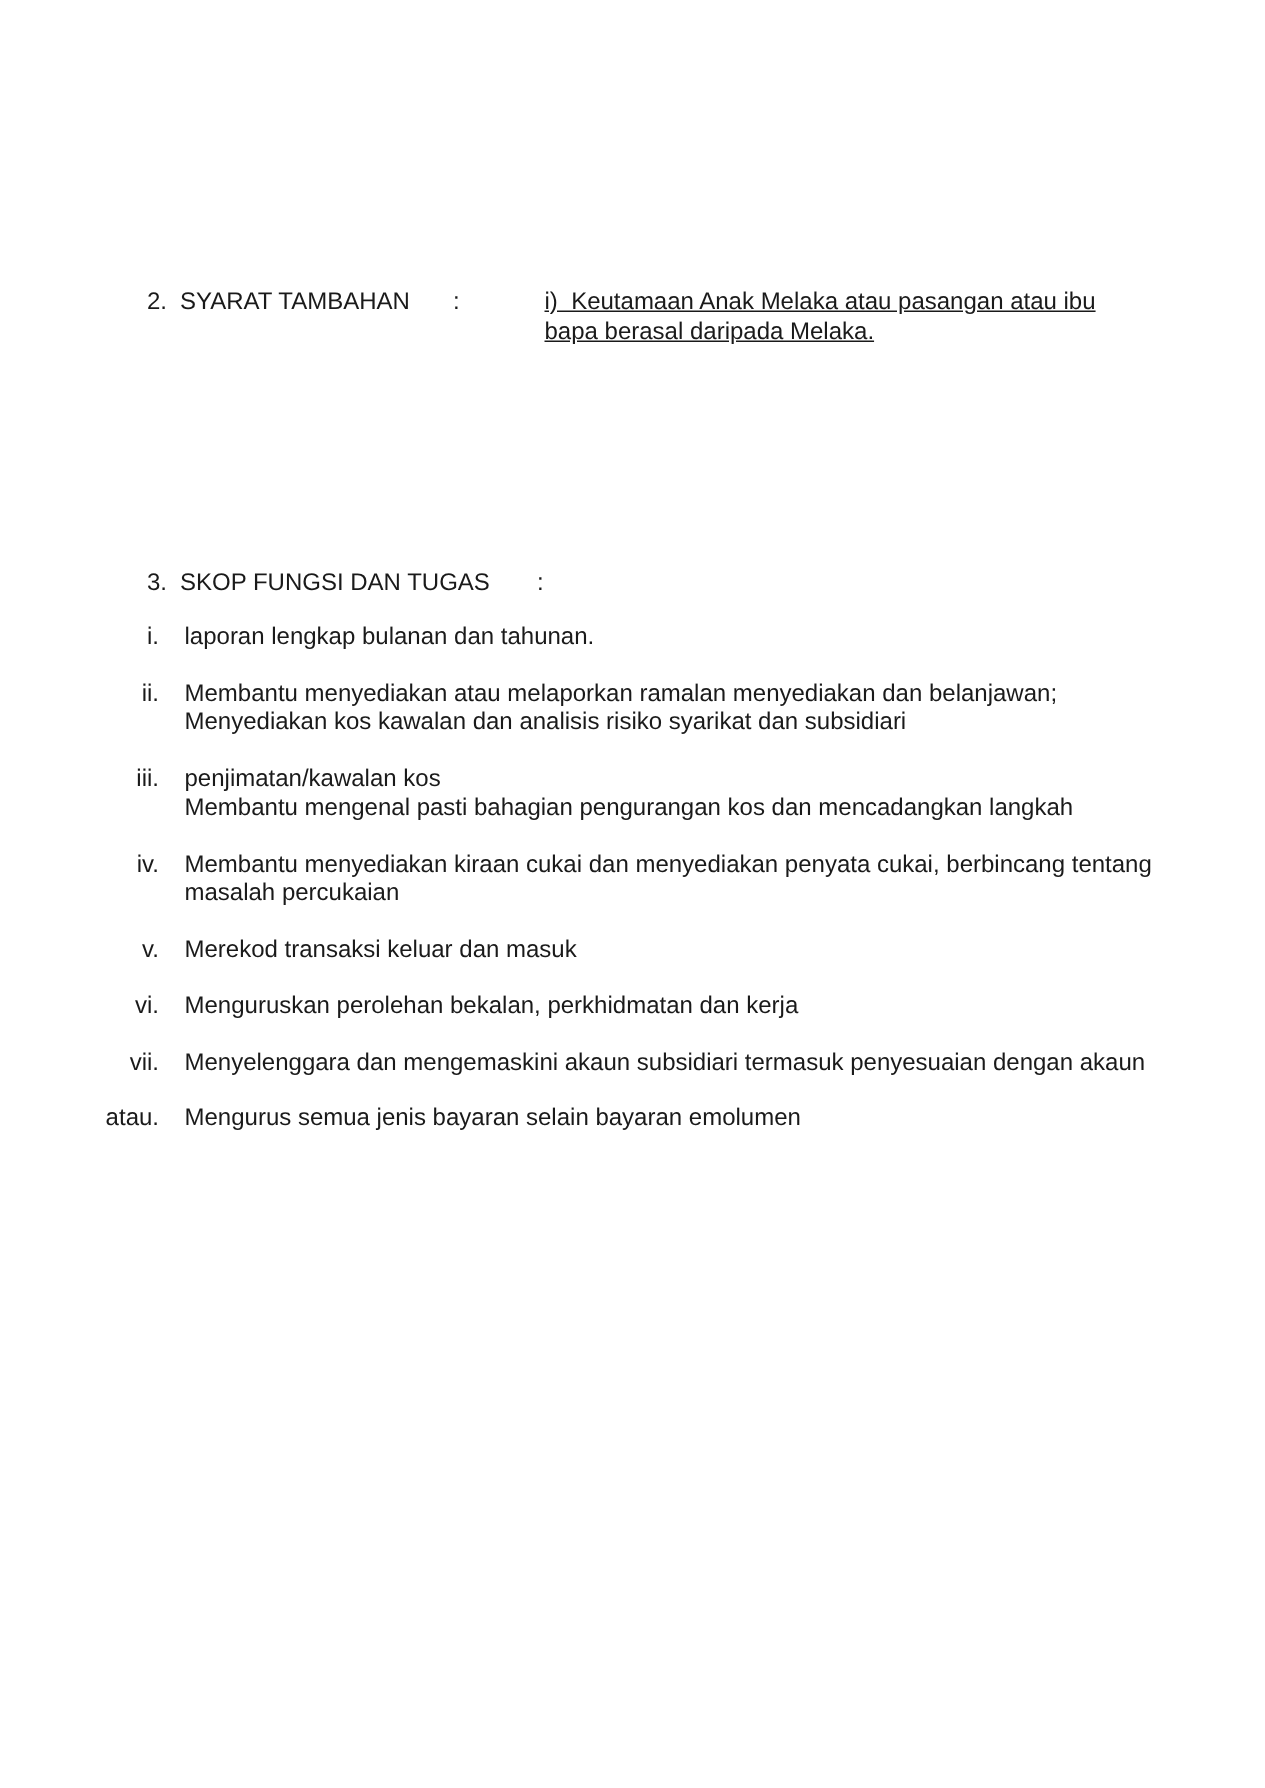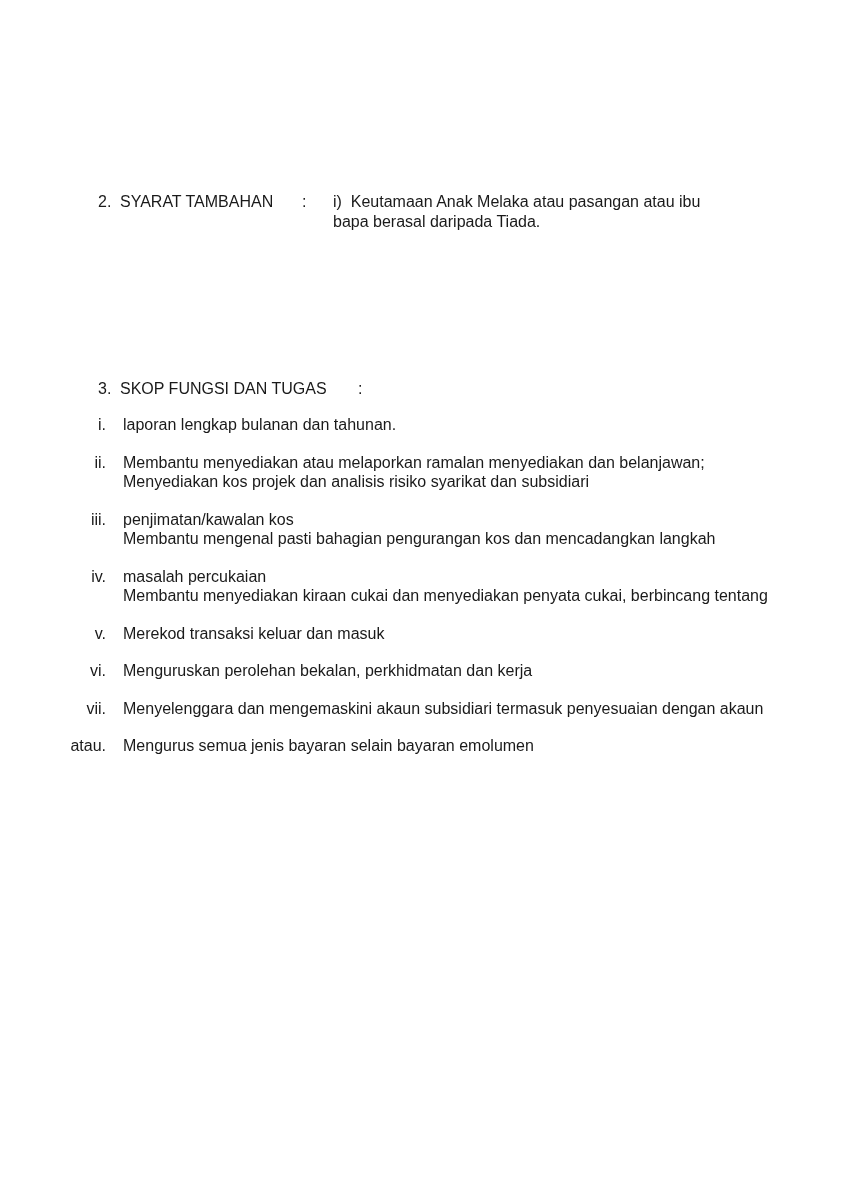--- a/index.html
+++ b/index.html
@@ -22,23 +22,24 @@
   .sec-number {
     display: inline-block;
     width: 22px;
   }
   .sec-title {
     white-space: pre;
   }
   
   .clauses {
     position: absolute;
-    left: 333px;
+    left: 363px;
     top: 192px;
     line-height: 20px;
+    text-decoration: underline;
   }
   .clause { margin: 0 0 17px 0; }
   .line { white-space: pre; }
   
   .skop-list {
     position: absolute;
     left: 60px;
     top: 415px;
   }
   .item {
@@ -56,55 +57,55 @@
 <div class="page">
 
   <div class="abs" style="left:98px; top:192px;">
     <span class="sec-number">2.</span><span class="sec-title">SYARAT TAMBAHAN</span>
   </div>
   <div class="abs" style="left:302px; top:192px;">:</div>
 
   <div class="clauses">
       <div class="clause">
         <div class="line">i)  Keutamaan Anak Melaka atau pasangan atau ibu</div>
-        <div class="line">bapa berasal daripada Tiada.</div>
+        <div class="line">bapa berasal daripada Melaka.</div>
       </div>
     </div>
 
   <div class="abs" style="left:98px; top:379px;">
     <span class="sec-number">3.</span><span class="sec-title">SKOP FUNGSI DAN TUGAS</span>
   </div>
   <div class="abs" style="left:358px; top:379px;">:</div>
 
   <div class="skop-list">
       <div class="item">
         <div class="numeral">i.</div>
         <div>
           <div class="line">laporan lengkap bulanan dan tahunan.</div>
         </div>
       </div>
       <div class="item">
         <div class="numeral">ii.</div>
         <div>
           <div class="line">Membantu menyediakan atau melaporkan ramalan menyediakan dan belanjawan;</div>
-          <div class="line">Menyediakan kos projek dan analisis risiko syarikat dan subsidiari</div>
+          <div class="line">Menyediakan kos kawalan dan analisis risiko syarikat dan subsidiari</div>
         </div>
       </div>
       <div class="item">
         <div class="numeral">iii.</div>
         <div>
           <div class="line">penjimatan/kawalan kos</div>
           <div class="line">Membantu mengenal pasti bahagian pengurangan kos dan mencadangkan langkah</div>
         </div>
       </div>
       <div class="item">
         <div class="numeral">iv.</div>
         <div>
+          <div class="line">Membantu menyediakan kiraan cukai dan menyediakan penyata cukai, berbincang tentang</div>
           <div class="line">masalah percukaian</div>
-          <div class="line">Membantu menyediakan kiraan cukai dan menyediakan penyata cukai, berbincang tentang</div>
         </div>
       </div>
       <div class="item">
         <div class="numeral">v.</div>
         <div>
           <div class="line">Merekod transaksi keluar dan masuk</div>
         </div>
       </div>
       <div class="item">
         <div class="numeral">vi.</div>

